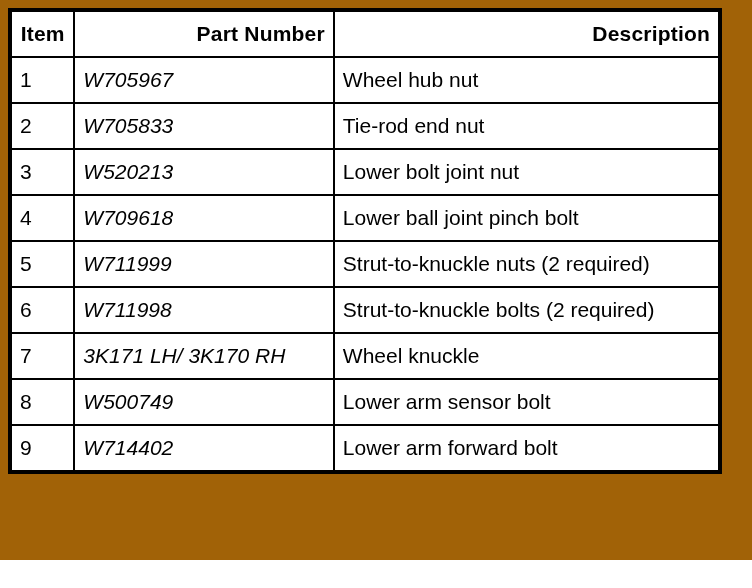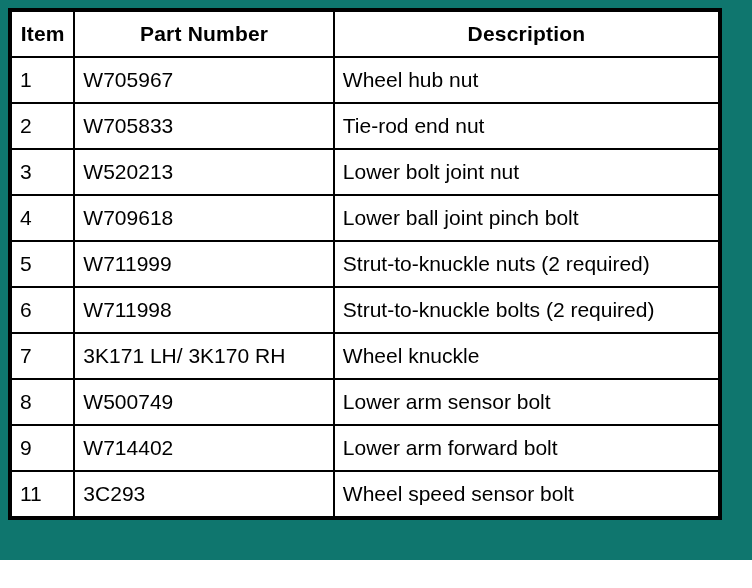--- a/index.html
+++ b/index.html
@@ -12,21 +12,21 @@
     width: 752px;
     height: 588px;
     overflow: hidden;
     font-family: "Liberation Sans", "DejaVu Sans", sans-serif;
     color: #000000;
   }
   .page {
     position: relative;
     width: 752px;
     height: 560px;
-    background: #0f766e;
+    background: #a16207;
   }
   .parts-table {
     position: absolute;
     left: 8px;
     top: 8px;
     width: 714px;
     border-collapse: collapse;
     border: 4px solid #000000;
     table-layout: fixed;
     background: #ffffff;
@@ -41,38 +41,39 @@
     height: 44px;
     padding: 0 8px;
     font-size: 21px;
     line-height: 24px;
     vertical-align: middle;
     white-space: nowrap;
     overflow: hidden;
   }
   .parts-table thead th {
     font-weight: bold;
-    text-align: center;
+    text-align: right;
     font-size: 21px;
     letter-spacing: 0.2px;
   }
   .parts-table thead th.th-item {
     text-align: center;
     padding: 0 4px;
   }
   .parts-table tbody td {
     font-weight: normal;
     text-align: left;
   }
   .parts-table tbody td.cell-item {
     text-align: left;
     padding-left: 8px;
   }
   .parts-table tbody td.cell-part {
     padding-left: 8px;
+    font-style: italic;
   }
   .parts-table tbody td.cell-desc {
   }
 </style>
 </head>
 <body>
 
 <div class="page">
 
   <table class="parts-table">
@@ -127,21 +128,16 @@
       <tr>
         <td class="cell-item">8</td>
         <td class="cell-part">W500749</td>
         <td class="cell-desc">Lower arm sensor bolt</td>
       </tr>
       <tr>
         <td class="cell-item">9</td>
         <td class="cell-part">W714402</td>
         <td class="cell-desc">Lower arm forward bolt</td>
       </tr>
-      <tr>
-        <td class="cell-item">11</td>
-        <td class="cell-part">3C293</td>
-        <td class="cell-desc">Wheel speed sensor bolt</td>
-      </tr>
     </tbody>
   </table>
 
 </div>
 
 </body></html>

